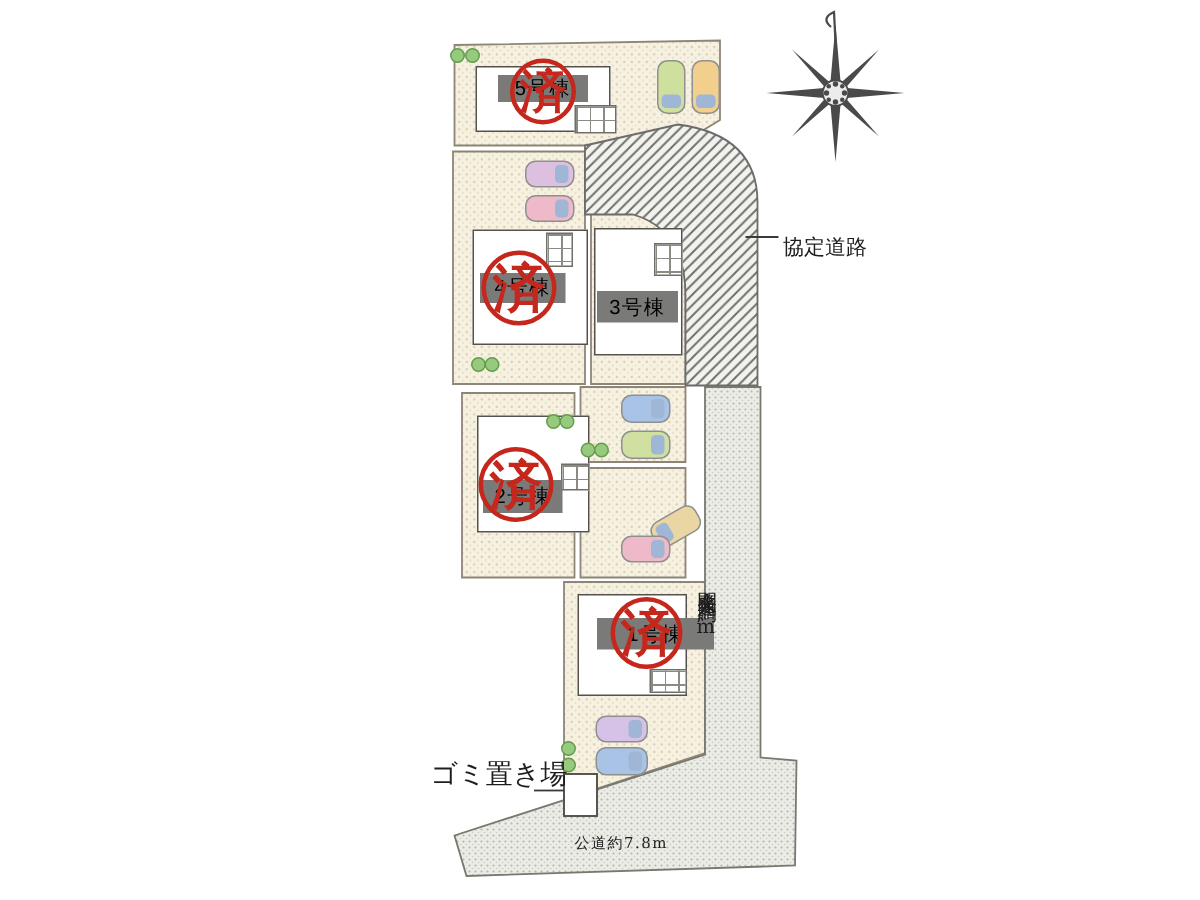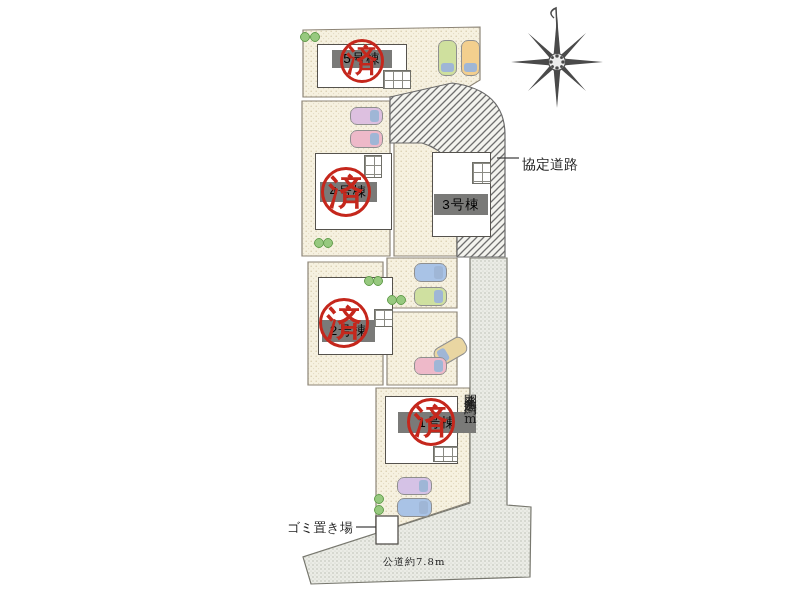--- a/index.html
+++ b/index.html
@@ -100,21 +100,21 @@
   <div class="bld" style="left:317px;top:44px;width:90px;height:44px;">
     <div class="grid" style="left:64.5px;top:24.5px;width:28px;height:19px;"></div>
     <div class="band" style="left:14px;top:5px;width:60px;height:18px;">5号棟</div>
   </div>
 
   <div class="bld" style="left:315px;top:153px;width:77px;height:77px;">
     <div class="grid" style="left:47.5px;top:1px;width:18px;height:23px;"></div>
     <div class="band" style="left:4px;top:28px;width:57px;height:20px;">4号棟</div>
   </div>
 
-  <div class="bld" style="left:396px;top:152px;width:59px;height:85px;margin-left:36px;">
+  <div class="bld" style="left:396px;top:152px;width:59px;height:85px;">
     <div class="grid" style="left:38.5px;top:9px;width:19px;height:22px;"></div>
     <div class="band" style="left:1px;top:41px;width:54px;height:21px;">3号棟</div>
   </div>
 
   <div class="bld" style="left:318px;top:277px;width:75px;height:78px;text-align:center;">
     <div class="grid" style="left:54.5px;top:31px;width:19px;height:18px;"></div>
     <div class="band" style="left:3px;top:42px;width:53px;height:22px;">2号棟</div>
   </div>
 
   <div class="bld" style="left:385px;top:396px;width:73px;height:68px;">
@@ -165,15 +165,15 @@
   <div class="bush" style="left:374px;top:505px;"></div>
 
   <div class="stamp" style="left:340px;top:39px;width:44px;height:44px;font-size:31px;">済</div>
   <div class="stamp" style="left:321px;top:167px;width:50px;height:50px;font-size:35px;">済</div>
   <div class="stamp" style="left:319px;top:298px;width:50px;height:50px;font-size:35px;">済</div>
   <div class="stamp" style="left:407px;top:398px;width:48px;height:48px;font-size:34px;">済</div>
 
   <div class="lbl" style="left:522px;top:156px;font-size:14px;">協定道路</div>
   <div class="lbl vert" style="left:461px;top:384px;font-size:13px;">開発道路約4m</div>
   <div class="lbl" style="left:383px;top:555px;font-size:10px;letter-spacing:1px;">公道約7.8m</div>
-  <div class="lbl" style="left:287px;top:519px;font-size:13px;">ゴミ置き場</div>
+  <div class="lbl" style="left:287px;top:504px;font-size:18px;">ゴミ置き場</div>
 
 </div>
 
 </body></html>

